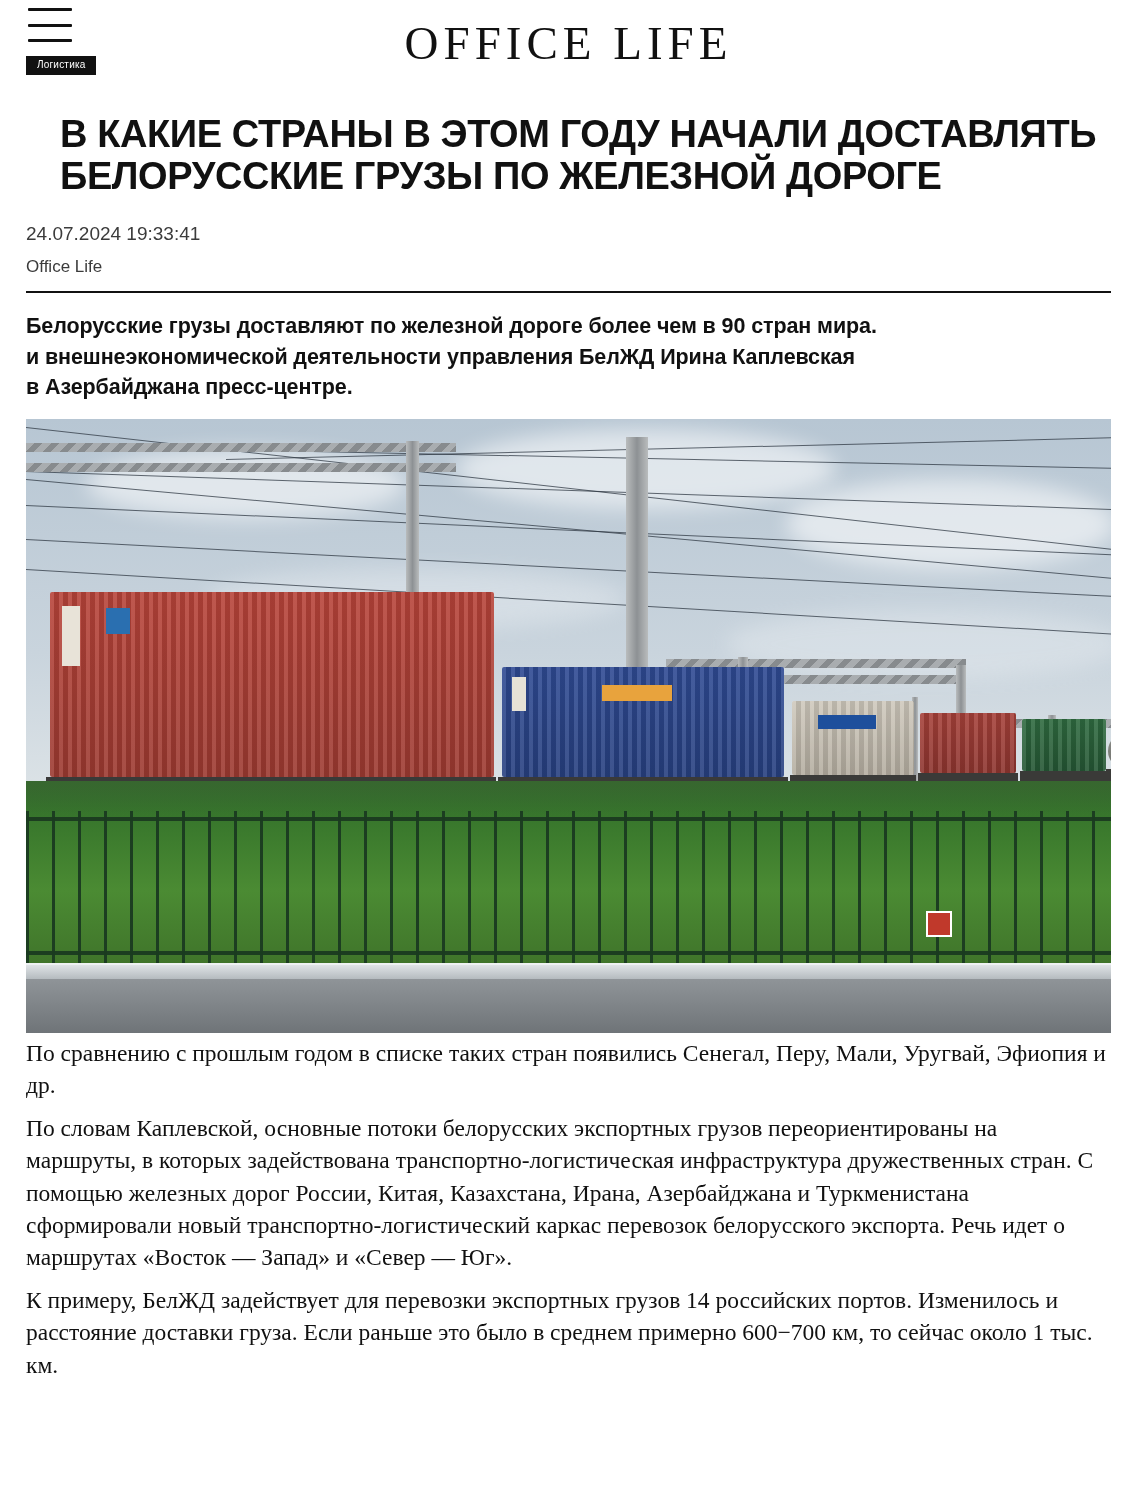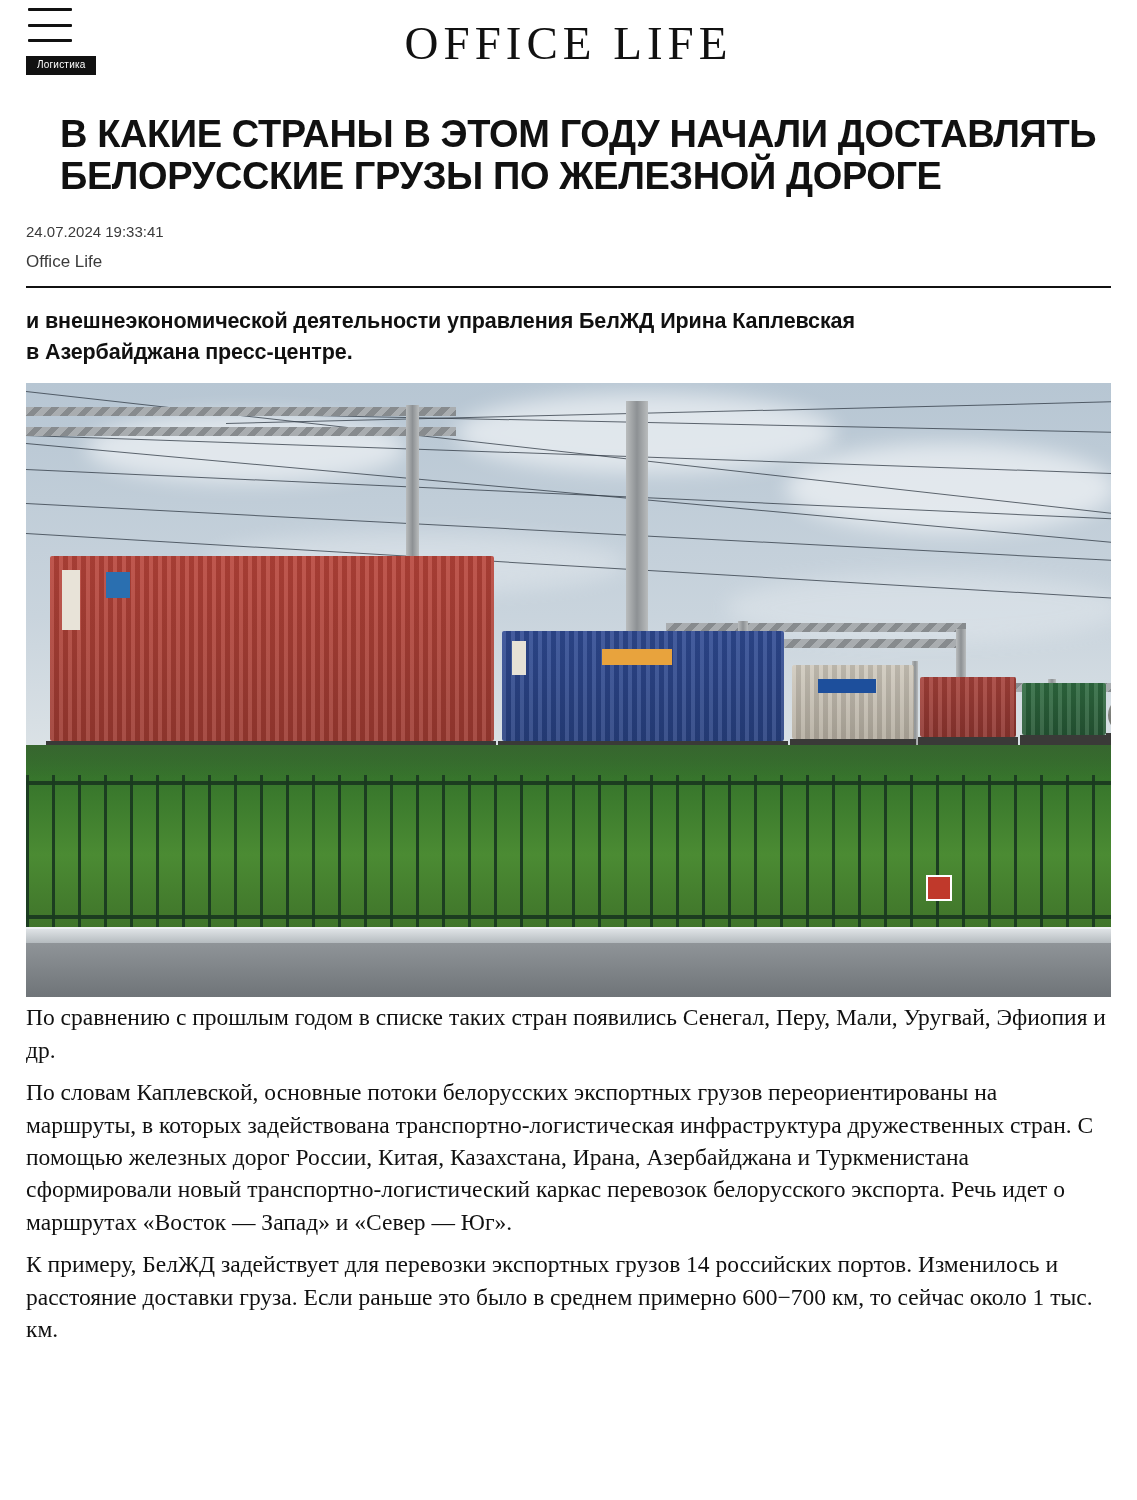--- a/index.html
+++ b/index.html
@@ -74,21 +74,21 @@
     font-size: 38px;
     line-height: 1.11;
     margin: 25px 0 0 34px;
     letter-spacing: -0.4px;
     text-transform: uppercase;
     color: #111;
     max-width: 1040px;
   }
   .meta-date {
     margin: 26px 0 0 0;
-    font-size: 15px;
+    font-size: 19px;
     color: #3b3b3b;
   }
   .meta-author {
     margin: 12px 0 0 0;
     font-size: 17px;
     color: #3b3b3b;
   }
   .rule {
     border: 0;
     border-top: 2px solid #111;
@@ -272,20 +272,21 @@
   <div class="article">
 
     <h1 class="headline">В КАКИЕ СТРАНЫ В ЭТОМ ГОДУ НАЧАЛИ ДОСТАВЛЯТЬ БЕЛОРУССКИЕ ГРУЗЫ ПО ЖЕЛЕЗНОЙ ДОРОГЕ</h1>
 
     <div class="meta-date">24.07.2024 19:33:41</div>
     <div class="meta-author">Office Life</div>
 
     <hr class="rule">
 
     <div class="lead">
+      <div>Белорусские грузы доставляют по железной дороге более чем в 90 стран мира.</div>
       <div>и внешнеэкономической деятельности управления БелЖД Ирина Каплевская</div>
       <div>в Азербайджана пресс-центре.</div>
     </div>
 
     <figure class="figure">
       <div class="photo">
 
         <div class="cloud" style="left:60px;  top:30px;  width:320px; height:70px;"></div>
         <div class="cloud" style="left:430px; top:10px;  width:380px; height:80px;"></div>
         <div class="cloud" style="left:760px; top:60px;  width:330px; height:90px;"></div>

